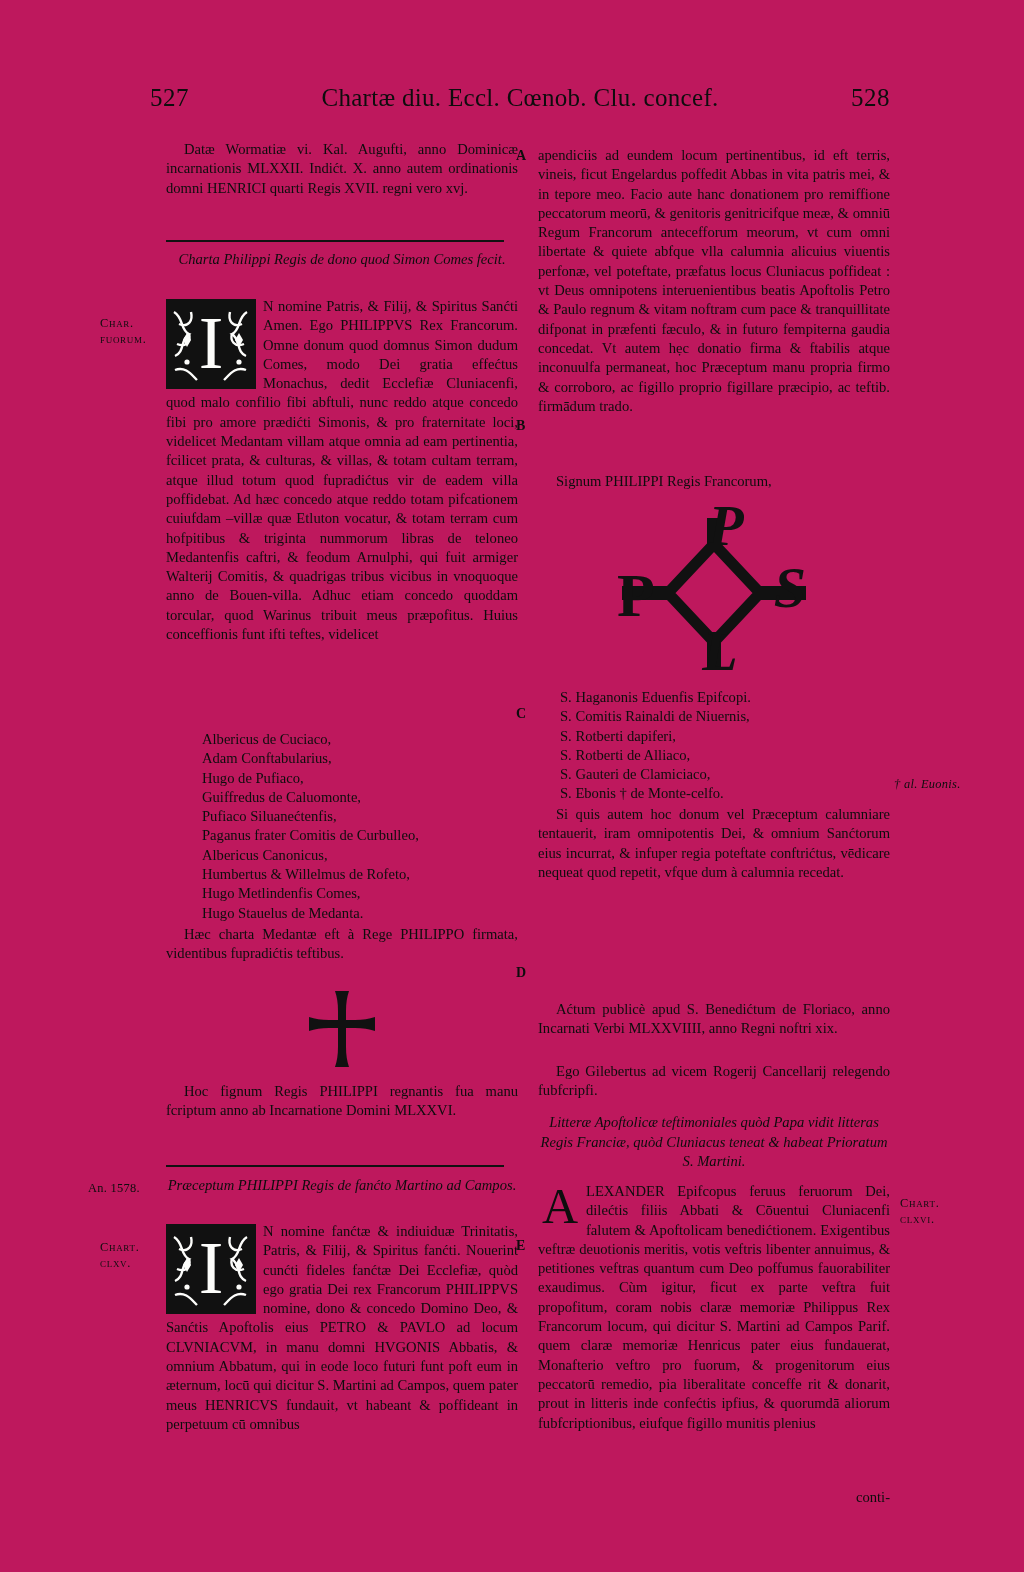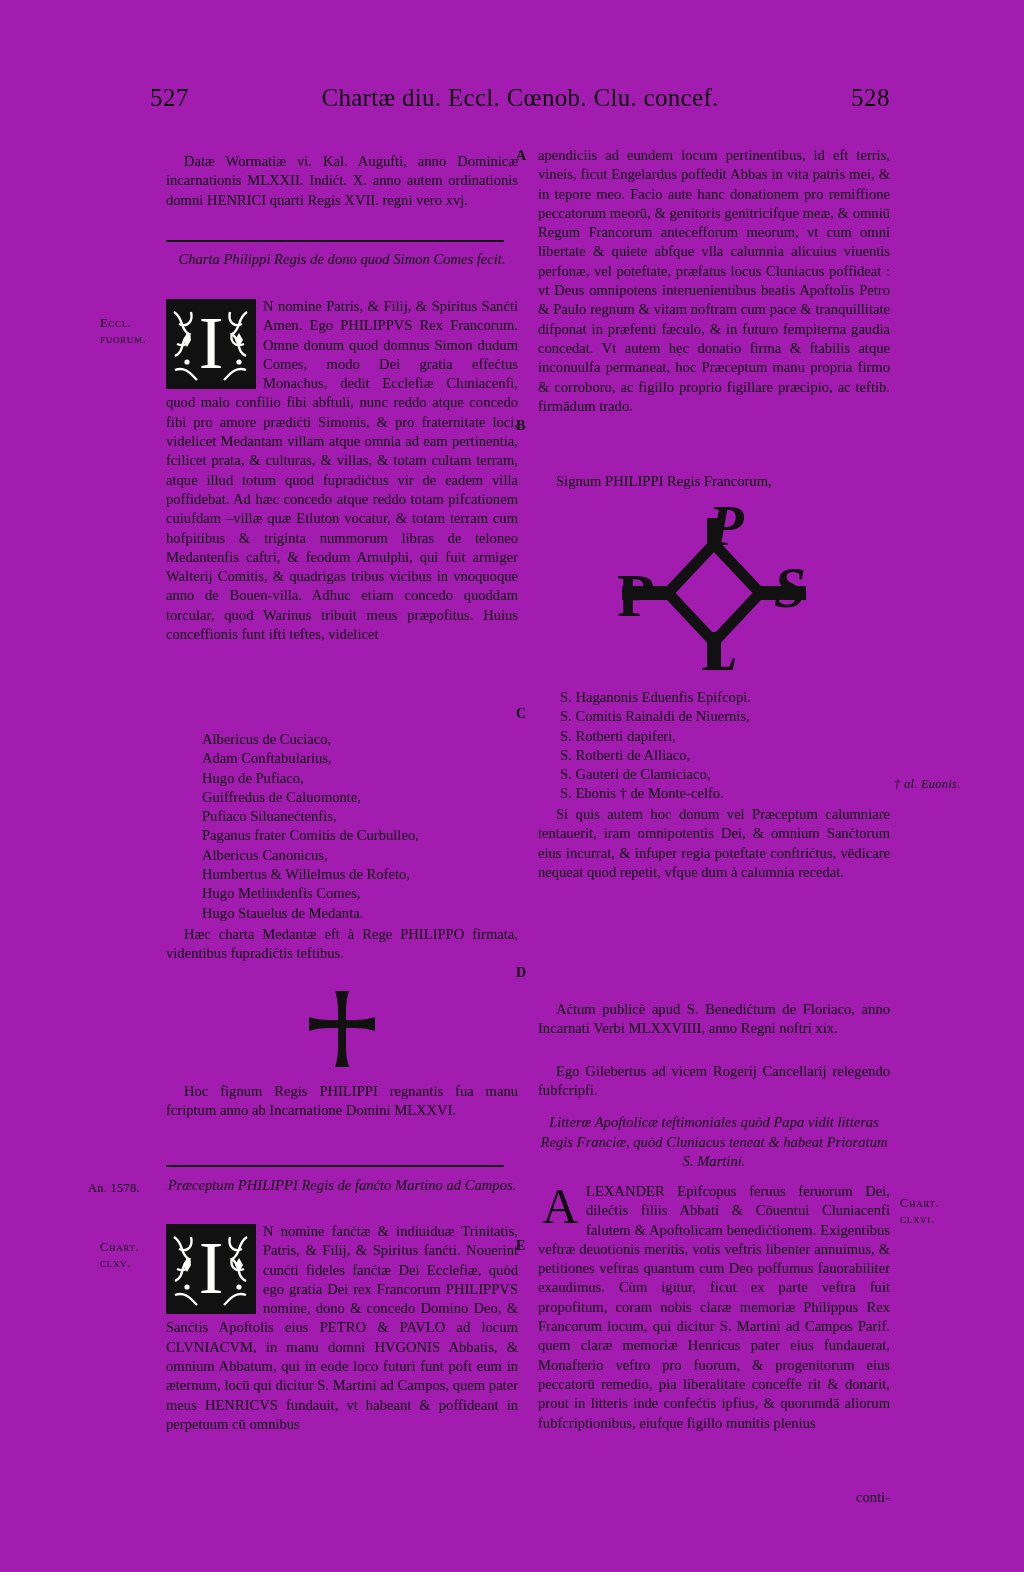--- a/index.html
+++ b/index.html
@@ -4,21 +4,21 @@
 <style>
   html, body {
     margin: 0;
     padding: 0;
     background: #ffffff;
   }
   .page {
     position: relative;
     width: 1024px;
     height: 1572px;
-    background: #a21caf;
+    background: #be185d;
     font-family: "Liberation Serif", "DejaVu Serif", serif;
     color: #0d0d0d;
     overflow: hidden;
   }
 
   
   .runhead {
     position: absolute;
     top: 84px;
     left: 150px;
@@ -163,30 +163,30 @@
     <span class="runhead-title">Chartæ diu. Eccl. Cœnob. Clu. concef.</span>
     <span class="folio">528</span>
   </div>
 
   <div class="gutter-mark" style="top:148px;">A</div>
   <div class="gutter-mark" style="top:418px;">B</div>
   <div class="gutter-mark" style="top:706px;">C</div>
   <div class="gutter-mark" style="top:965px;">D</div>
   <div class="gutter-mark" style="top:1238px;">E</div>
 
-  <div class="col col-left" style="top:152px; height:84px;">
+  <div class="col col-left" style="top:140px; height:84px;">
     <p class="p">Datæ Wormatiæ vi. Kal. Augufti, anno Dominicæ incarnationis MLXXII. Indićt. X. anno autem ordinationis domni HENRICI quarti Regis XVII. regni vero xvj.</p>
   </div>
 
   <div class="rule" style="left:166px; top:240px; width:338px;"></div>
 
   <div class="sec-head" style="left:166px; top:250px;">Charta Philippi Regis de dono quod Simon Comes fecit.</div>
 
   <div class="margin-note" style="left:100px; top:316px;">
-    <div>Eccl.</div>
+    <div>Char.</div>
     <div>fuorum.</div>
   </div>
 
   <div class="col col-left" style="top:297px; height:430px;">
     <div class="initial">
       <svg viewBox="0 0 88 88" preserveAspectRatio="none" aria-hidden="true">
         <g fill="none" stroke="#fdfdfb" stroke-width="2.4">
           <path d="M7 12 C17 18, 13 30, 22 34 C13 40, 18 52, 8 56"></path>
           <path d="M8 70 C18 66, 24 74, 30 80"></path>
           <path d="M80 12 C70 18, 74 30, 65 34 C74 40, 69 52, 79 56"></path>

